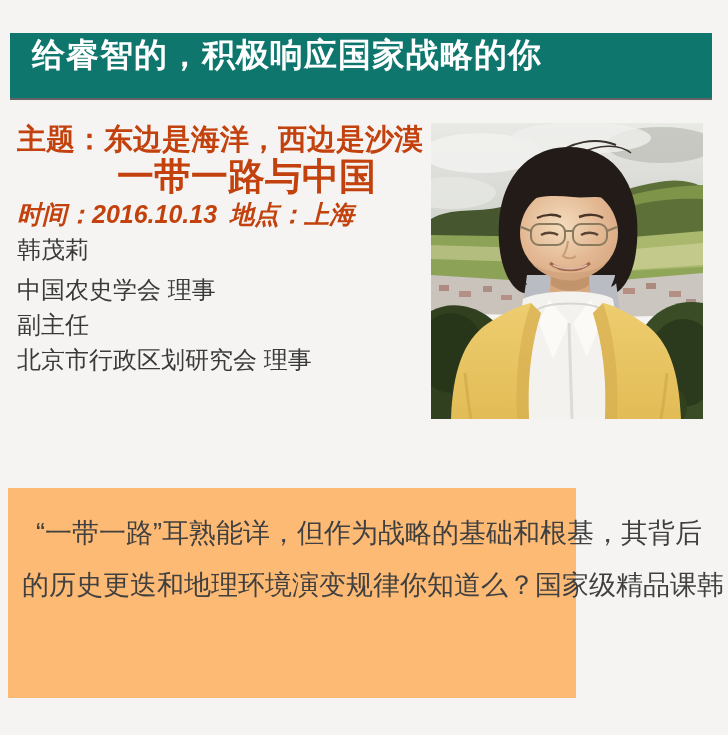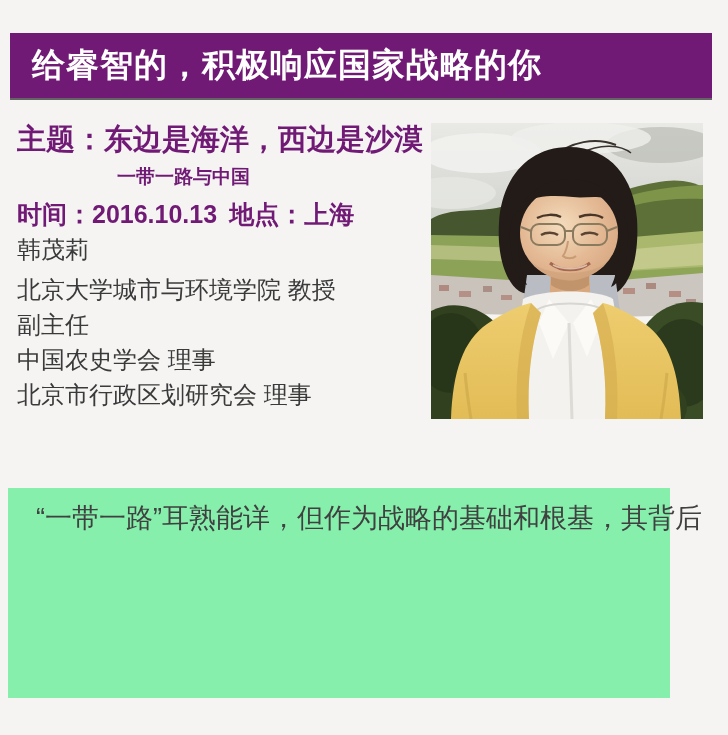--- a/index.html
+++ b/index.html
@@ -8,67 +8,67 @@
     background:#f5f4f3;
     font-family:"Liberation Sans", sans-serif;
     position:relative;
     overflow:hidden;
   }
   .page{position:absolute;inset:0;}
 
   
   .banner{
     position:absolute;left:10px;top:33px;width:702px;height:67px;
-    background:#701a75;
-    display:flex;align-items:center;
+    background:#0f766e;
+    display:flex;align-items:flex-start;
     border-bottom:2px solid #646464;
     box-sizing:border-box;
   }
   .banner h1{
     margin:0;padding:0 0 0 22px;
     font-family:"Liberation Serif", serif;
     font-weight:bold;
     font-size:33px;
     letter-spacing:1px;
     color:#ffffff;
     white-space:nowrap;
   }
 
   
   .topic{
     position:absolute;left:17px;top:120px;width:410px;
-    color:#701a75;
+    color:#c2410c;
     font-weight:bold;
   }
   .topic .t-line1{font-size:29px;line-height:38px;white-space:nowrap;}
-  .topic .t-line2{font-size:19px;line-height:38px;margin-left:100px;white-space:nowrap;}
-  .topic .schedule{font-size:25px;line-height:32px;margin-top:2px;white-space:nowrap;}
+  .topic .t-line2{font-size:37px;line-height:38px;margin-left:100px;white-space:nowrap;}
+  .topic .schedule{font-size:25px;line-height:32px;margin-top:2px;white-space:nowrap;font-style:italic;}
   .schedule .loc-label{margin-left:12px;}
 
   
   .bio{
     position:absolute;left:17px;top:232px;width:410px;
     color:#3a3a3a;
   }
   .bio .speaker-name{font-size:24px;line-height:36px;margin-bottom:4px;}
   .bio .bio-line{font-size:24px;line-height:35px;white-space:nowrap;}
 
   
   .photo{
     position:absolute;left:431px;top:123px;width:272px;height:296px;
     overflow:hidden;
   }
   .photo svg{display:block;}
 
   
   .desc{
-    position:absolute;left:8px;top:488px;width:662px;height:210px;
-    background:#86efac;
+    position:absolute;left:8px;top:488px;width:568px;height:210px;
+    background:#fdba74;
     box-sizing:border-box;
-    padding:4px 14px;
+    padding:19px 14px;
     color:#404040;
   }
   .desc .desc-line{
     font-size:27px;line-height:52px;white-space:nowrap;
   }
   .desc .desc-line.indent{padding-left:14px;}
 </style>
 </head>
 <body>
 
@@ -80,23 +80,22 @@
 
   <section class="topic">
     <div class="t-line1"><span>主题：</span><span>东边是海洋，西边是沙漠</span></div>
     <div class="t-line2">一带一路与中国</div>
     <div class="schedule"><span>时间：</span><span>2016.10.13</span><span class="loc-label">地点：</span><span>上海</span></div>
   </section>
 
   <section class="bio">
     <div class="speaker-name">韩茂莉</div>
     <div>
-        <div class="bio-line">北京大学城市与环境学院 教授</div>
+        <div class="bio-line">中国农史学会 理事</div>
         <div class="bio-line">副主任</div>
-        <div class="bio-line">中国农史学会 理事</div>
         <div class="bio-line">北京市行政区划研究会 理事</div>
       </div>
   </section>
 
   <figure class="photo" style="margin:0;">
     <svg width="272" height="296" viewBox="0 0 272 296" xmlns="http://www.w3.org/2000/svg">
       <defs>
         <linearGradient id="sky" x1="0" y1="0" x2="0" y2="1">
           <stop offset="0" stop-color="#e9e9e6"></stop>
           <stop offset="0.7" stop-color="#d3d5cf"></stop>
@@ -213,16 +212,17 @@
 
         <path d="M119,140 C130,149 148,149 159,140" stroke="#a5674f" stroke-width="3" fill="none"></path>
         <path d="M122,142 C132,147 146,147 156,142" stroke="#e8d3c0" stroke-width="1.5" fill="none" opacity="0.8"></path>
       </g>
     </svg>
   </figure>
 
   <section class="desc">
     <div>
         <div class="desc-line indent">“一带一路”耳熟能详，但作为战略的基础和根基，其背后</div>
+        <div class="desc-line">的历史更迭和地理环境演变规律你知道么？国家级精品课韩</div>
       </div>
   </section>
 
 </div>
 
 </body></html>

